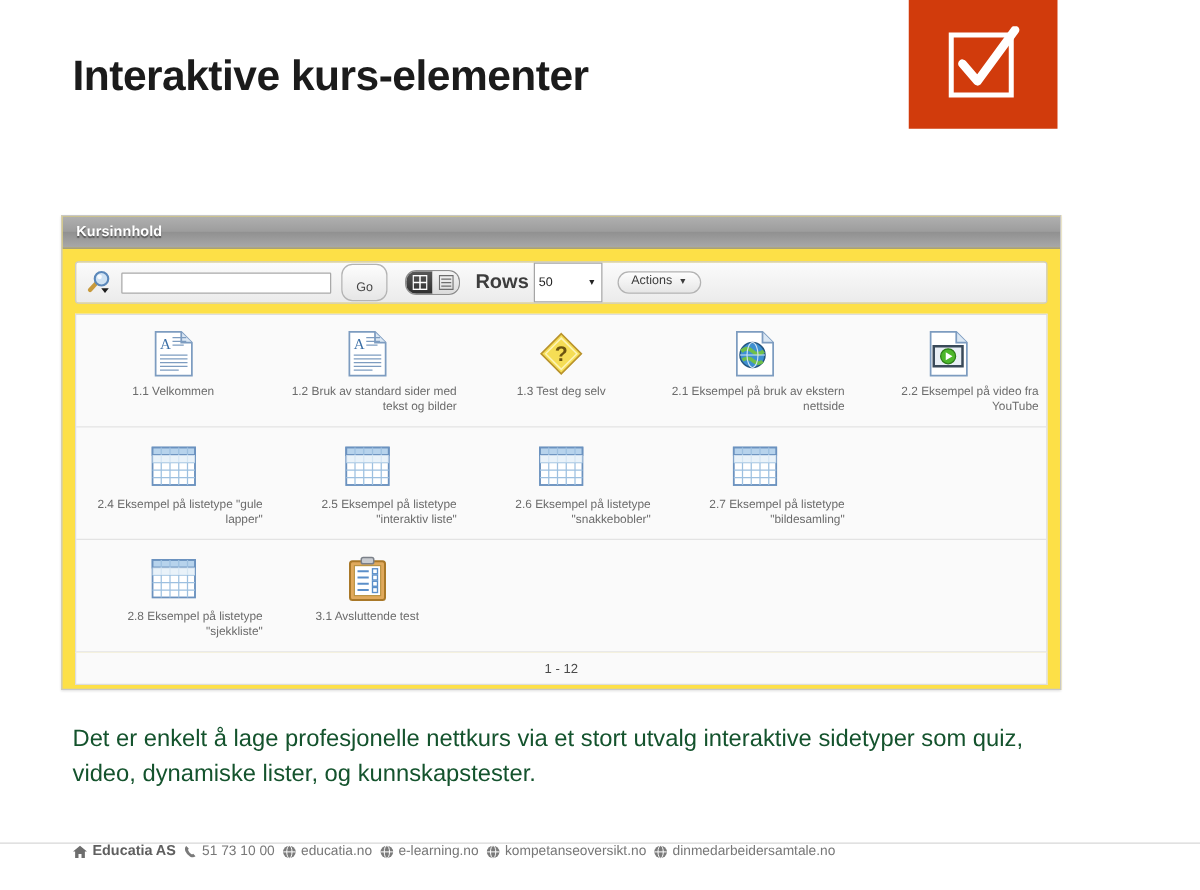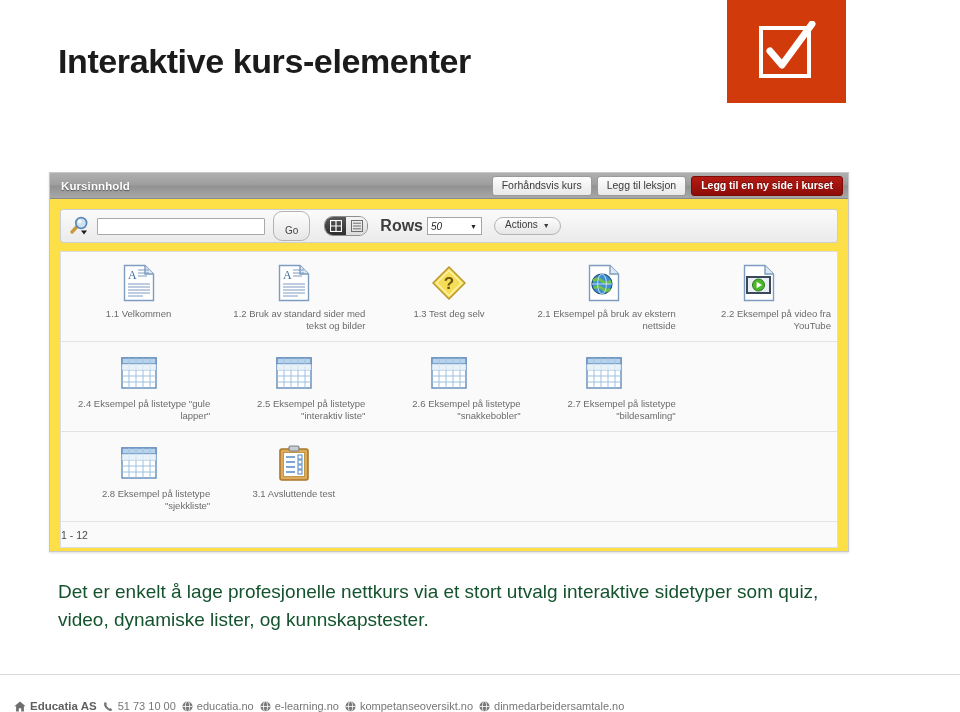--- a/index.html
+++ b/index.html
@@ -161,32 +161,31 @@
   .vt-cell.idle { background: linear-gradient(to bottom,#f4f4f4,#dcdcdc); }
   .rows-label {
     margin-left: 12px;
     font-size: 16px;
     font-weight: bold;
     color: #3d3d3d;
   }
   .rows-select {
     margin-left: 4px;
     width: 55px;
-    height: 18px;
+    height: 32px;
     border: 1px solid #a5a5a5;
     background: #ffffff;
     font-size: 10px;
     color: #222;
     display: flex;
     align-items: center;
     padding: 0 3px;
     box-sizing: border-box;
     position: relative;
     cursor: pointer;
-    font-style: italic;
   }
   .rows-select .caret {
     position: absolute;
     right: 4px;
     font-size: 7px;
     color: #222;
   }
   .actions-btn {
     margin-left: 12px;
     font-size: 10px;
@@ -240,21 +239,21 @@
     text-align: right;
   }
   .pager {
     margin: 0 10px;
     background: #fafafa;
     border: 1px solid #dddddd;
     border-top: none;
     height: 26px;
     display: flex;
     align-items: center;
-    justify-content: flex-start;
+    justify-content: center;
     padding-right: 0;
     box-sizing: border-box;
     font-size: 10.5px;
     color: #4a4a4a;
   }
 
   
   .caption {
     position: absolute;
     left: 58px;
@@ -267,22 +266,23 @@
 
   
   .footer {
     position: absolute;
     left: 0;
     bottom: 0;
     width: 960px;
     height: 38px;
     border-top: 1px solid #d8d8d8;
     display: flex;
-    align-items: flex-end;
-    box-sizing: border-box;
+    align-items: flex-start;
+    box-sizing: border-box;
+    padding-left: 44px;
   }
   .footer-inner {
     margin-left: 14px;
     display: flex;
     align-items: center;
     gap: 6px;
     font-size: 11px;
     color: #777777;
     white-space: nowrap;
   }
@@ -307,25 +307,20 @@
         <path d="M14 30 L26 44 L56 3" fill="none" stroke="#d13b0c" stroke-width="0"></path>
       </svg>
     </span>
   </div>
 </div>
 
 <div class="shot-wrap">
 
   <div class="shot-titlebar">
     <div class="shot-titlebar-label">Kursinnhold</div>
-    <div class="titlebar-actions">
-      <div class="tb-btn">Forhåndsvis kurs</div>
-      <div class="tb-btn">Legg til leksjon</div>
-      <div class="tb-btn primary">Legg til en ny side i kurset</div>
-    </div>
   </div>
 
   <div class="shot-toolbar">
     <span class="search-ico">
       <svg width="22" height="20" viewBox="0 0 22 20">
         <line x1="3" y1="16" x2="9" y2="9.5" stroke="#c89a3c" stroke-width="3.4" stroke-linecap="round"></line>
         <circle cx="12.2" cy="7" r="5.4" fill="#cfe2f3" stroke="#5b88ba" stroke-width="1.7"></circle>
         <circle cx="10.6" cy="5.4" r="1.9" fill="#ffffff" opacity="0.85"></circle>
         <path d="M12 14.6 L18 14.6 L15 18.4 Z" fill="#1d1d1d"></path>
       </svg>

